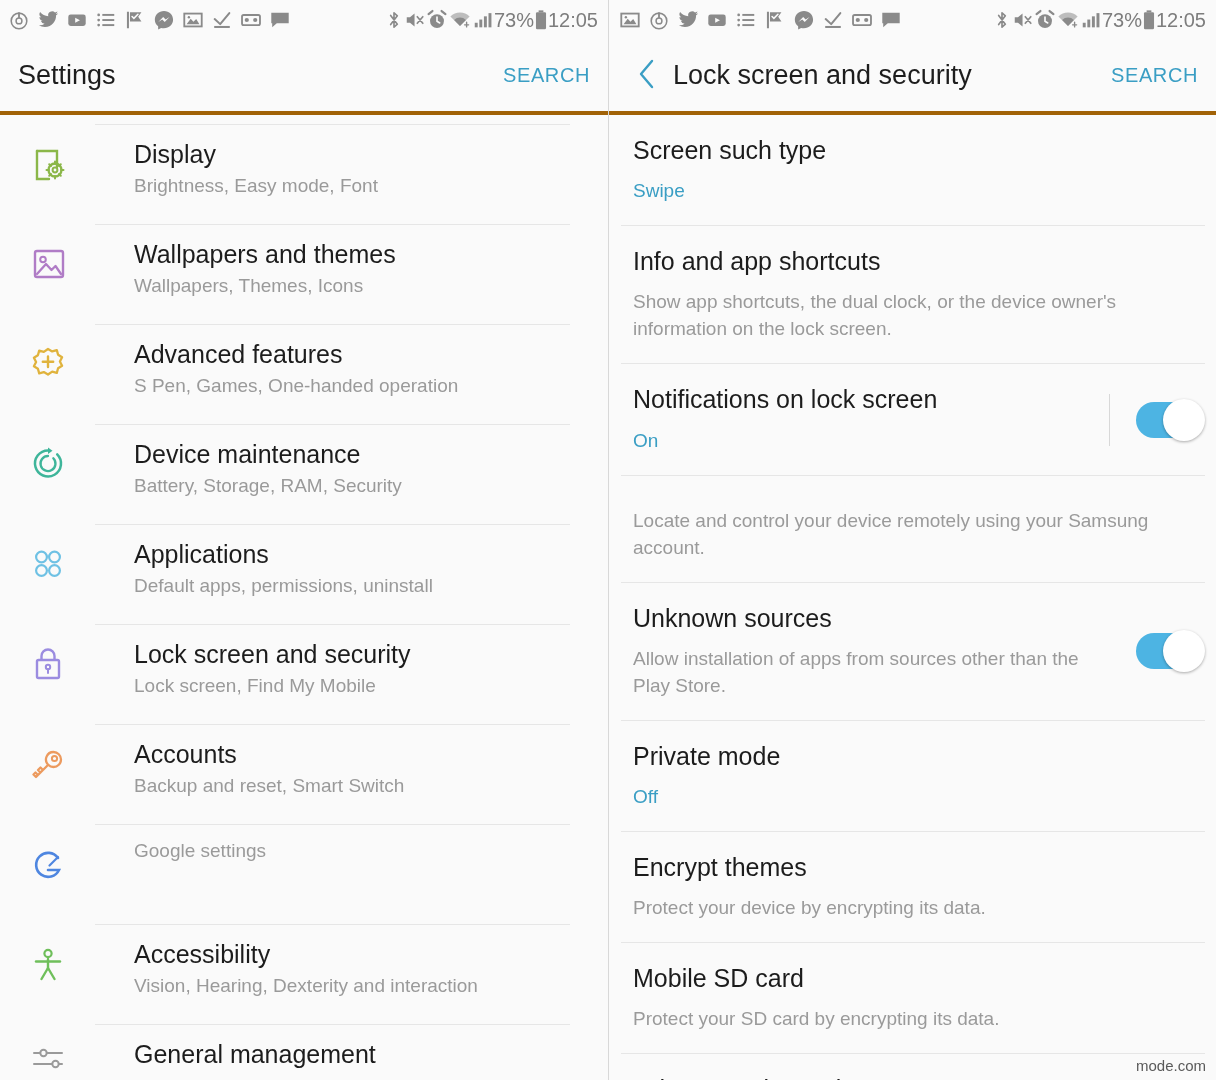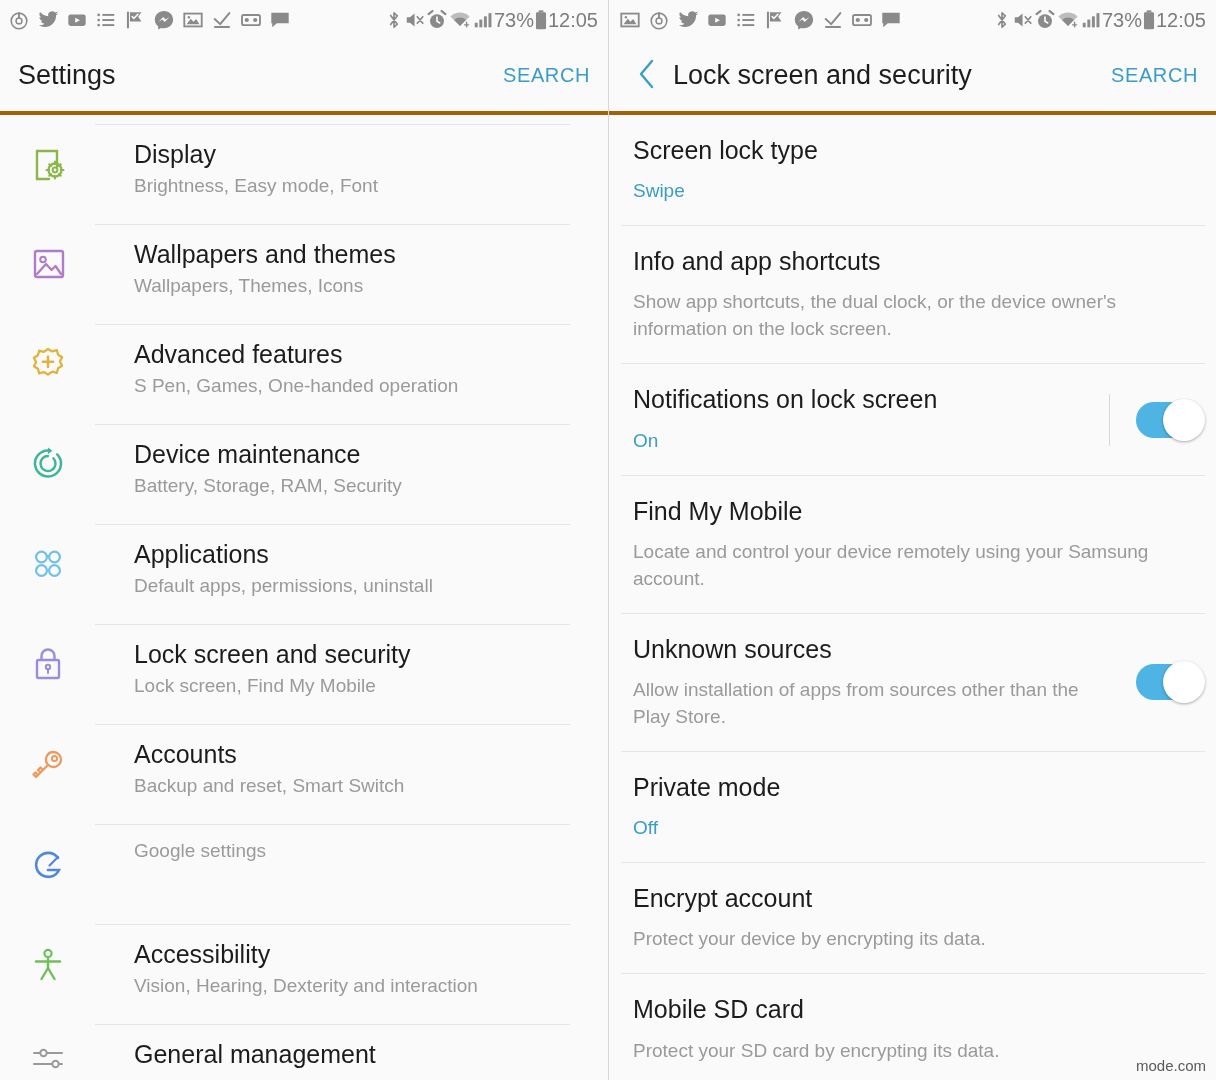--- a/index.html
+++ b/index.html
@@ -586,21 +586,21 @@
       </div>
       <div class="title">Lock screen and security</div>
       <div class="grow"></div>
       <div class="search">SEARCH</div>
     </div>
 
     <div class="list-right">
 
       <div class="rrow">
         <div class="txt">
-          <div class="t1">Screen lock type</div>
+          <div class="t1">Screen such type</div>
           <div class="t2 accent">Swipe</div>
         </div>
       </div>
       <div class="divider-r"></div>
 
       <div class="rrow">
         <div class="txt">
           <div class="t1">Info and app shortcuts</div>
           <div class="t2">Show app shortcuts, the dual clock, or the device owner's information on the lock screen.</div>
         </div>
@@ -616,21 +616,20 @@
           <div class="toggle-sep"></div>
           <div class="toggle">
             <div class="knob"></div>
           </div>
         </div>
       </div>
       <div class="divider-r"></div>
 
       <div class="rrow">
         <div class="txt">
-          <div class="t1">Find My Mobile</div>
           <div class="t2">Locate and control your device remotely using your Samsung account.</div>
         </div>
       </div>
       <div class="divider-r"></div>
 
       <div class="rrow">
         <div class="txt">
           <div class="t1">Unknown sources</div>
           <div class="t2">Allow installation of apps from sources other than the Play Store.</div>
         </div>
@@ -645,21 +644,21 @@
       <div class="rrow">
         <div class="txt">
           <div class="t1">Private mode</div>
           <div class="t2 accent">Off</div>
         </div>
       </div>
       <div class="divider-r"></div>
 
       <div class="rrow">
         <div class="txt">
-          <div class="t1">Encrypt account</div>
+          <div class="t1">Encrypt themes</div>
           <div class="t2">Protect your device by encrypting its data.</div>
         </div>
       </div>
       <div class="divider-r"></div>
 
       <div class="rrow">
         <div class="txt">
           <div class="t1">Mobile SD card</div>
           <div class="t2">Protect your SD card by encrypting its data.</div>
         </div>

